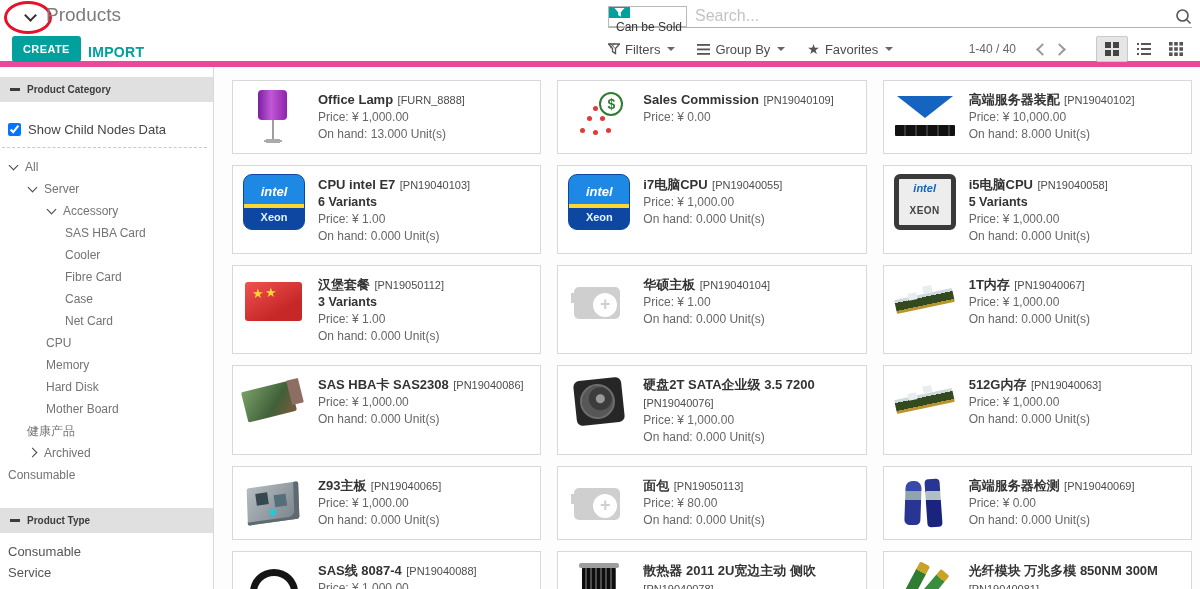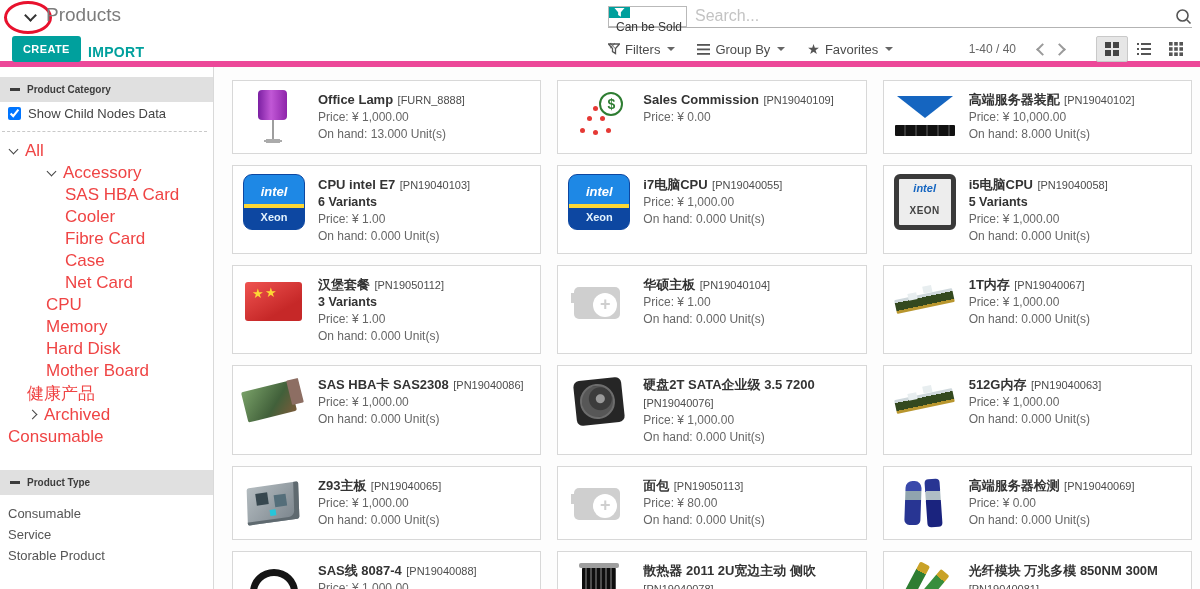--- a/index.html
+++ b/index.html
@@ -40,25 +40,25 @@
   .sw-btn.active { background:#e6e6e6; border-color:#c9c9c9; }
 
   
   .body-wrap { display:flex; height:522px; }
   aside { width:214px; flex:none; border-right:1px solid #d9d9d9; background:#fff; overflow:hidden; }
   main { flex:1; background:#fdfdfd; overflow:hidden; }
 
   
   .side-header { margin-top:10px; height:25px; background:#e0e0e0; display:flex; align-items:center; padding-left:10px; font-size:10px; font-weight:bold; color:#3c3c3c; cursor:pointer; }
   .dash-icon { display:inline-block; width:10px; height:2.5px; background:#3c3c3c; margin-right:7px; }
-  .checkbox-row { display:flex; align-items:center; gap:7px; padding:4px 8px 8px 8px; font-size:13px; color:#444; }
+  .checkbox-row { display:flex; align-items:center; gap:7px; padding:20px 8px 8px 8px; font-size:13px; color:#444; }
   .checkbox-row input { width:13px; height:13px; }
   .dashed-sep { border-bottom:1px dashed #c9c9c9; margin:2px 6px 6px 2px; }
   .tree { padding-top:2px; }
-  .tree-item { display:flex; align-items:center; height:22px; font-size:17px; color:#ef4444; cursor:pointer; white-space:nowrap;text-align:right; }
+  .tree-item { display:flex; align-items:center; height:22px; font-size:12px; color:#737373; cursor:pointer; white-space:nowrap;text-align:right; }
   .chev { position:relative; width:14px; height:12px; flex:none; margin-right:3px; }
   .chev-open::before { content:''; position:absolute; left:2px; top:1px; width:6px; height:6px; border-right:1.8px solid #444; border-bottom:1.8px solid #444; transform:rotate(45deg); }
   .chev-closed::before { content:''; position:absolute; left:2px; top:2px; width:6px; height:6px; border-right:1.8px solid #444; border-bottom:1.8px solid #444; transform:rotate(-45deg); }
   .type-list { padding-top:8px; }
   .type-item { height:21px; display:flex; align-items:center; padding-left:8px; font-size:13px; color:#555; cursor:pointer; }
   .gap-after-tree { height:12px; }
 
   
   .kanban { display:grid; grid-template-columns:repeat(3,1fr); gap:11px 16px; margin:13px 8px 0 18px; }
   .card { background:#fff; border:1px solid #d8d8d8; padding:8px 10px; display:flex; align-items:flex-start; cursor:pointer; }
@@ -210,20 +210,24 @@
       <input type="checkbox" id="child-nodes-cb" checked="" style="">
       <label for="child-nodes-cb">Show Child Nodes Data</label>
     </div>
     <div class="dashed-sep"></div>
     <div class="tree" id="category-tree">
   <div class="tree-item" style="padding-left: 8px;">
     <span class="chev chev-open"></span>
     <span class="t-label">All</span>
   </div>
 
+  <div class="tree-item" style="padding-left: 27px;">
+    <span class="chev chev-open"></span>
+    <span class="t-label">Server</span>
+  </div>
 
   <div class="tree-item" style="padding-left: 46px;">
     <span class="chev chev-open"></span>
     <span class="t-label">Accessory</span>
   </div>
 
   <div class="tree-item" style="padding-left: 65px;">
 
     <span class="t-label">SAS HBA Card</span>
   </div>

